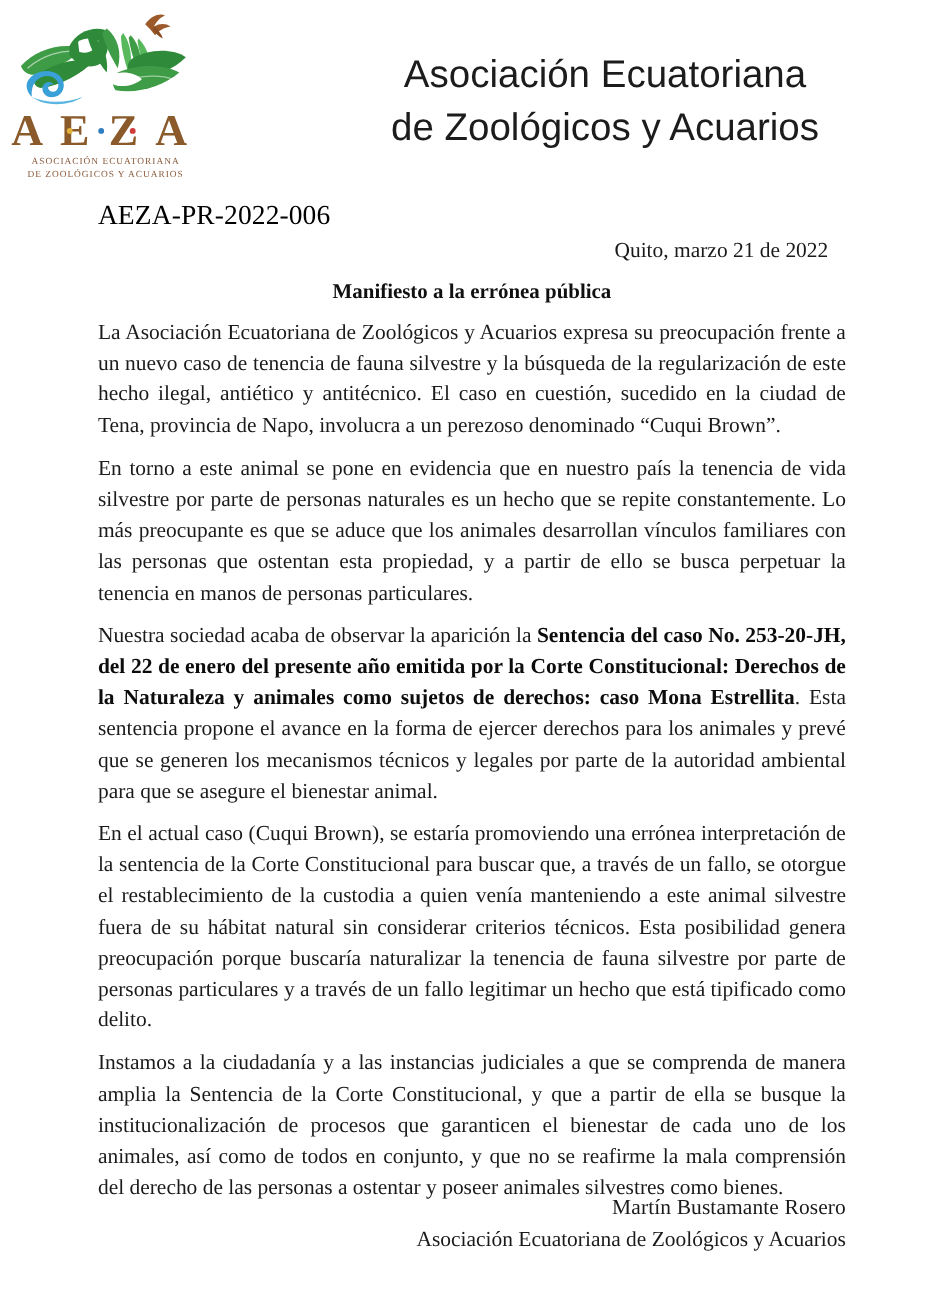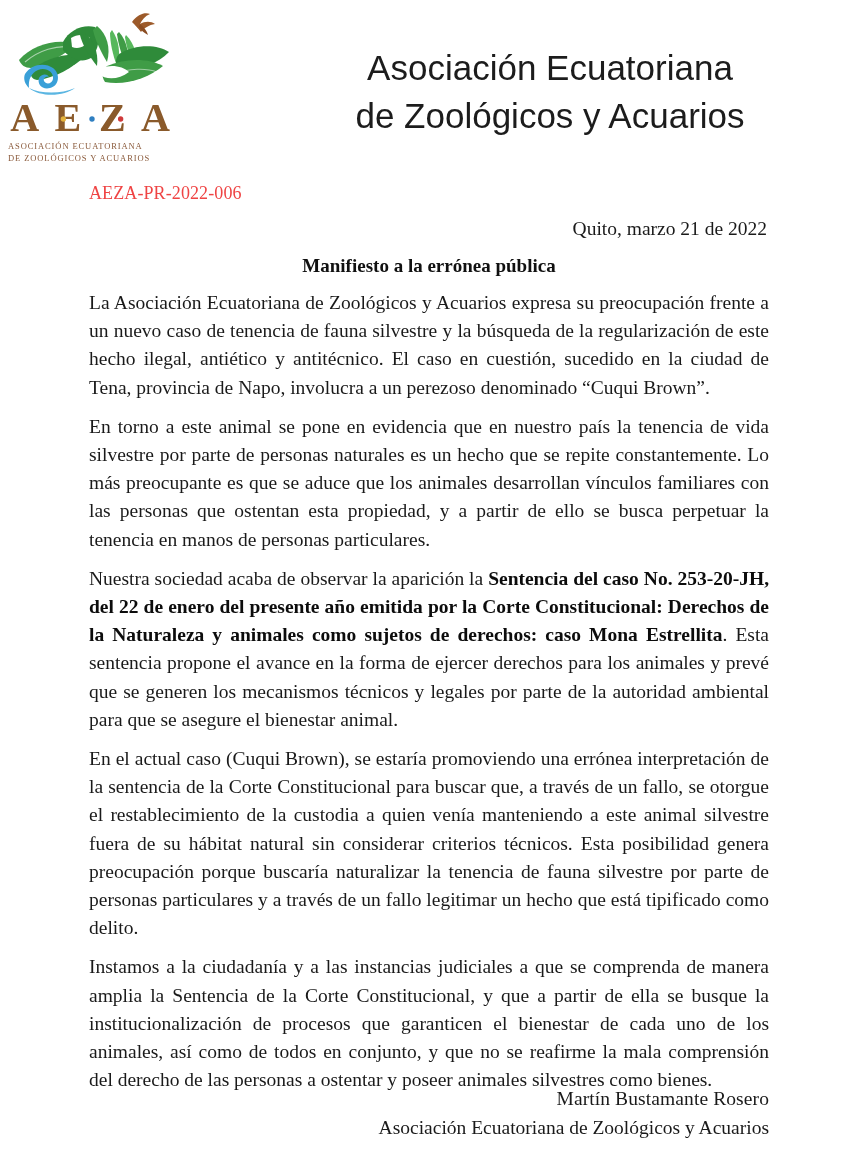--- a/index.html
+++ b/index.html
@@ -20,20 +20,21 @@
   .header {
     position: relative;
     height: 172px;
   }
 
   .logo-block {
     position: absolute;
     left: 8px;
     top: 8px;
     width: 176px;
+    text-align: center;
   }
 
   .logo-mark {
     width: 170px;
     height: 92px;
     display: block;
     margin: 0 auto;
   }
 
   .logo-word {
@@ -71,29 +72,29 @@
     position: absolute;
     left: 89px;
     top: 0;
     width: 680px;
   }
 
   .ref-code {
     position: absolute;
     top: 183px;
     left: 0;
-    font-size: 18px;
+    font-size: 25px;
     letter-spacing: 0.1px;
-    color: #ef4444;
+    color: #000000;
   }
 
   .dateline {
     position: absolute;
     top: 218px;
-    right: 2px;
+    right: 16px;
     font-size: 19.5px;
     color: #1a1a1a;
   }
 
   .subject {
     position: absolute;
     top: 255px;
     left: 0;
     width: 680px;
     text-align: center;

